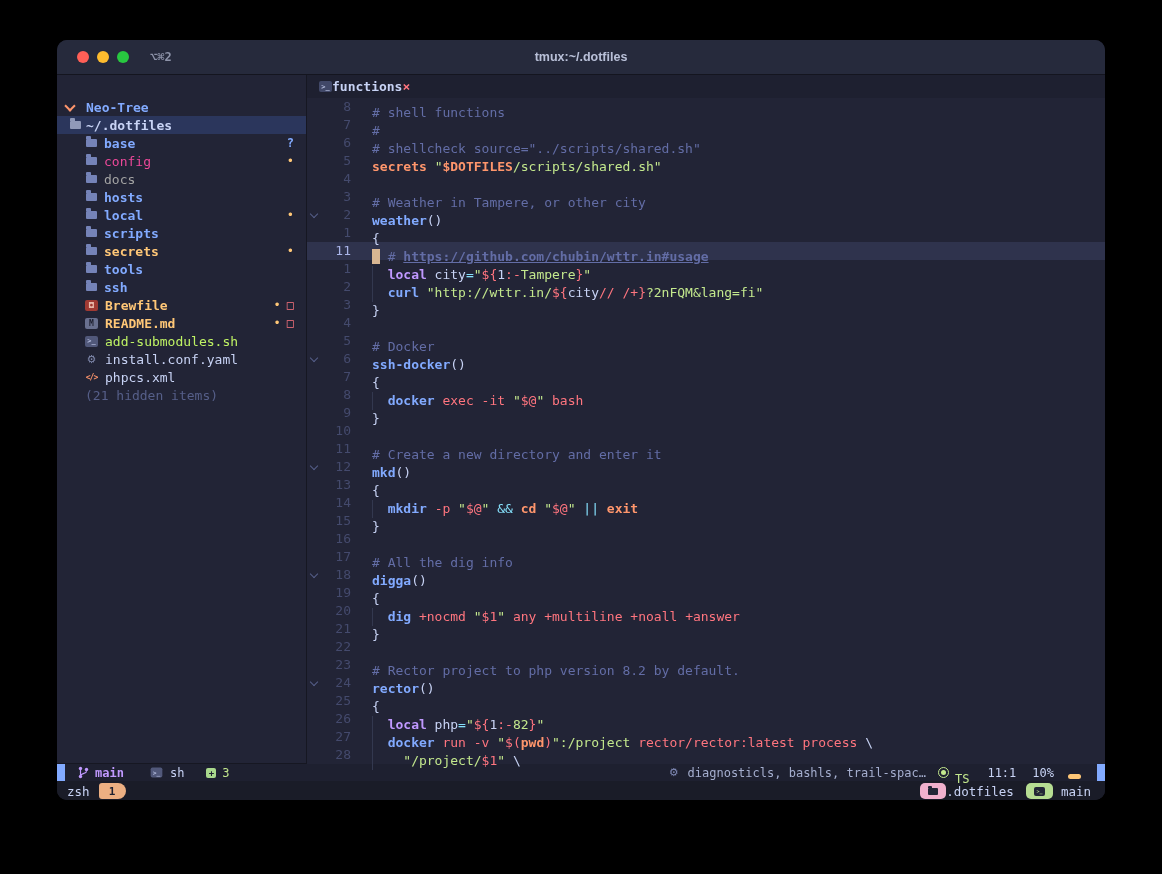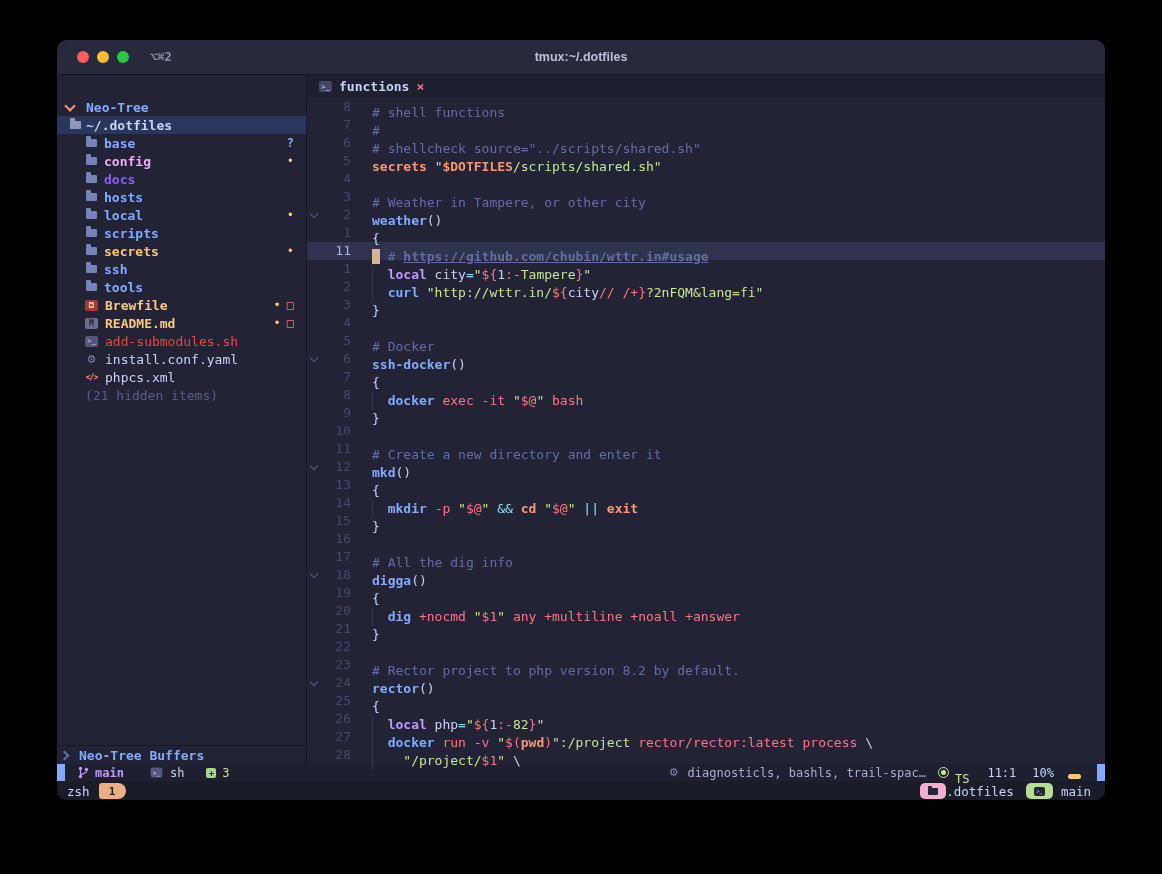--- a/index.html
+++ b/index.html
@@ -43,21 +43,21 @@
   .fic-star{background:none;color:#82aaff;font-size:14px;} .fic-star::before{content:"*";margin-top:4px;}
   .fic-gear{background:none;color:#8089ad;font-size:11px;font-family:"DejaVu Sans",sans-serif;}
   .fic-gear::before{content:"⚙";}
   .fic-xml{background:none;color:#ff966c;font-size:8px;letter-spacing:-1px;} .fic-xml::before{content:"</>";}
   .hidden-note{color:#565f89;}
   .sb-sep{height:1px;background:#161722;}
   .buffers-row{height:18px;display:flex;align-items:center;font-size:13px;font-weight:bold;color:#82aaff;}
   
   .editor{flex:1;display:flex;flex-direction:column;background:#222436;min-width:0;}
   .tabline{height:23px;background:#1e2030;display:flex;align-items:center;}
-  .tab{display:flex;align-items:center;margin-left:12px;gap:7px;}
+  .tab{display:flex;align-items:center;margin-left:12px;}
   .tab-label{font:bold 13px "DejaVu Sans Mono",monospace;color:#c8d3f5;}
   .tab-close{color:#ff757f;font-size:13px;font-weight:bold;}
   .codearea{flex:1;}
   .cl{height:18px;display:flex;align-items:center;font-size:13px;line-height:18px;}
   .cl.cursorline{background:#2f334d;}
   .fold{width:14px;display:flex;align-items:center;justify-content:center;flex:none;}
   .foldchev{width:5px;height:5px;border-right:1.5px solid #565f89;border-bottom:1.5px solid #565f89;
             transform:rotate(45deg);margin-top:-3px;}
   .lnum{width:30px;text-align:right;color:#444a6d;flex:none;}
   .lnum.curnum{color:#a9b4e8;}
@@ -134,27 +134,27 @@
             <span class="lbl" style="color: rgb(200, 211, 245); font-weight: bold; margin-left: 5px;">~/.dotfiles</span>
           </div>
           <div class="trow">
             <span class="ic-folder" style="margin-left:29px;"></span>
             <span class="lbl" style="color: rgb(130, 170, 255); font-weight: bold;">base</span>
             <span class="sp"></span>
             <span class="badge q" style="color: rgb(130, 170, 255);">?</span>
           </div>
           <div class="trow">
             <span class="ic-folder" style="margin-left:29px;"></span>
-            <span class="lbl" style="color: #f0abfc; font-weight: bold;">config</span>
+            <span class="lbl" style="color: #ec4899; font-weight: normal;">config</span>
             <span class="sp"></span>
             <span class="badge" style="color: rgb(255, 199, 119);">•</span>
           </div>
           <div class="trow">
             <span class="ic-folder" style="margin-left:29px;"></span>
-            <span class="lbl" style="color: #8b5cf6; font-weight: bold;">docs</span>
+            <span class="lbl" style="color: #a3a3a3; font-weight: normal;">docs</span>
             <span class="sp"></span>
           </div>
           <div class="trow">
             <span class="ic-folder" style="margin-left:29px;"></span>
             <span class="lbl" style="color: rgb(130, 170, 255); font-weight: bold;">hosts</span>
             <span class="sp"></span>
           </div>
           <div class="trow">
             <span class="ic-folder" style="margin-left:29px;"></span>
             <span class="lbl" style="color: rgb(130, 170, 255); font-weight: bold;">local</span>
@@ -167,68 +167,62 @@
             <span class="sp"></span>
           </div>
           <div class="trow">
             <span class="ic-folder" style="margin-left:29px;"></span>
             <span class="lbl" style="color: rgb(255, 199, 119); font-weight: bold;">secrets</span>
             <span class="sp"></span>
             <span class="badge" style="color: rgb(255, 199, 119);">•</span>
           </div>
           <div class="trow">
             <span class="ic-folder" style="margin-left:29px;"></span>
+            <span class="lbl" style="color: rgb(130, 170, 255); font-weight: bold;">tools</span>
+            <span class="sp"></span>
+          </div>
+          <div class="trow">
+            <span class="ic-folder" style="margin-left:29px;"></span>
             <span class="lbl" style="color: rgb(130, 170, 255); font-weight: bold;">ssh</span>
-            <span class="sp"></span>
-          </div>
-          <div class="trow">
-            <span class="ic-folder" style="margin-left:29px;"></span>
-            <span class="lbl" style="color: rgb(130, 170, 255); font-weight: bold;">tools</span>
             <span class="sp"></span>
           </div>
           <div class="trow">
             <span class="fic fic-brew" style="margin-left:28px;"></span>
             <span class="lbl" style="color: rgb(255, 199, 119); font-weight: bold;">Brewfile</span>
             <span class="sp"></span>
             <span class="badge" style="color: rgb(255, 199, 119);">•</span>
             <span class="badge" style="color: rgb(255, 117, 127);">□</span>
           </div>
           <div class="trow">
             <span class="fic fic-md" style="margin-left:28px;"></span>
             <span class="lbl" style="color: rgb(255, 199, 119); font-weight: bold;">README.md</span>
             <span class="sp"></span>
             <span class="badge" style="color: rgb(255, 199, 119);">•</span>
             <span class="badge" style="color: rgb(255, 117, 127);">□</span>
           </div>
           <div class="trow">
             <span class="fic fic-sh" style="margin-left:28px;"></span>
-            <span class="lbl" style="color: #ef4444;">add-submodules.sh</span>
+            <span class="lbl" style="color: #bef264;">add-submodules.sh</span>
             <span class="sp"></span>
           </div>
           <div class="trow">
             <span class="fic fic-gear" style="margin-left:28px;"></span>
             <span class="lbl" style="color: rgb(200, 211, 245);">install.conf.yaml</span>
             <span class="sp"></span>
           </div>
           <div class="trow">
             <span class="fic fic-xml" style="margin-left:28px;"></span>
             <span class="lbl" style="color: rgb(200, 211, 245);">phpcs.xml</span>
             <span class="sp"></span>
           </div>
           <div class="trow">
             <span class="lbl hidden-note" style="margin-left:28px;">(21 hidden items)</span>
           </div>
         </div>
       <div class="sb-sep"></div>
-      <div class="buffers-row">
-        <span style="width:14px;display:flex;justify-content:center;">
-          <span class="chev gray"></span>
-        </span>
-        <span style="margin-left:8px;">Neo-Tree Buffers</span>
-      </div>
     </div>
     <div class="vsep"></div>
     <div class="editor">
       <div class="tabline">
         <div class="tab">
           <span class="fic fic-sh" style="background:#414868;"></span>
           <span class="tab-label">functions</span>
           <span class="tab-close">×</span>
         </div>
       </div>

